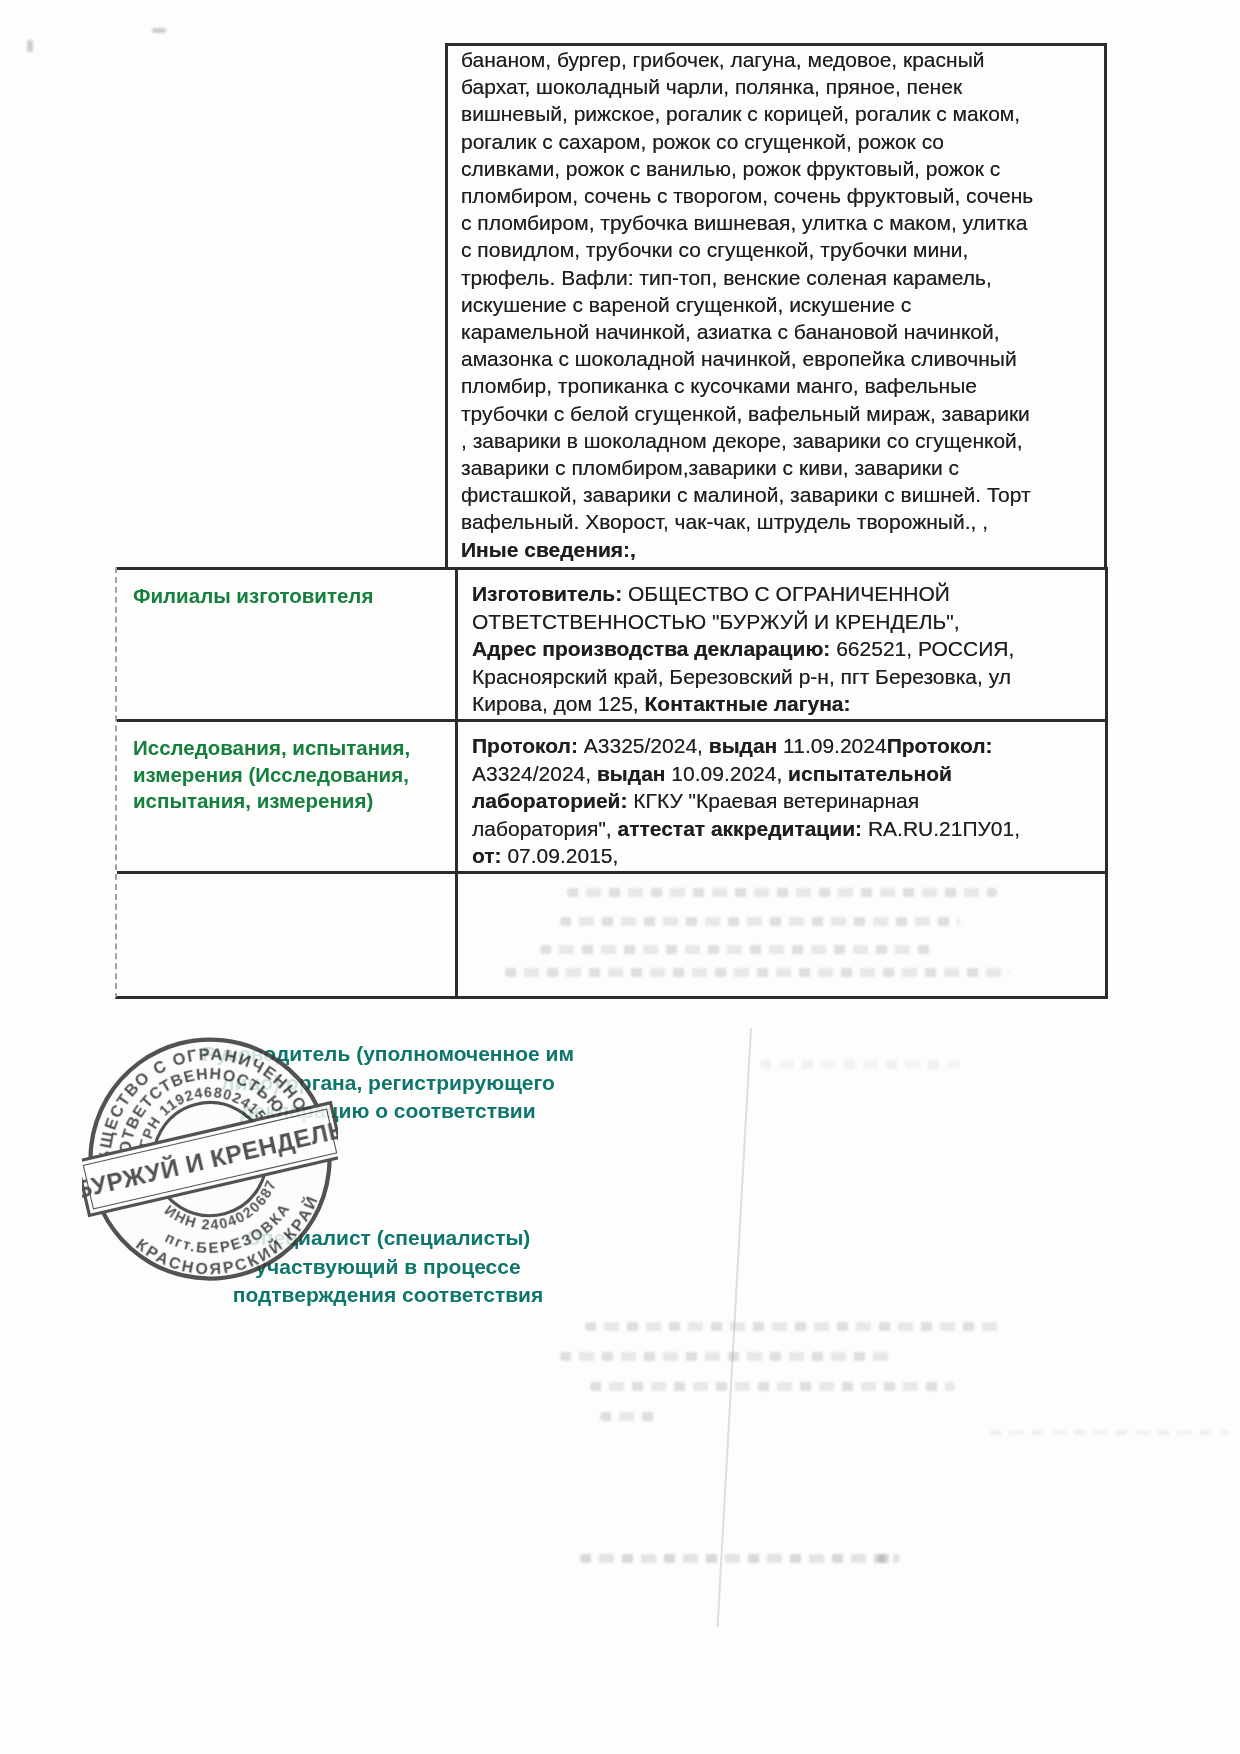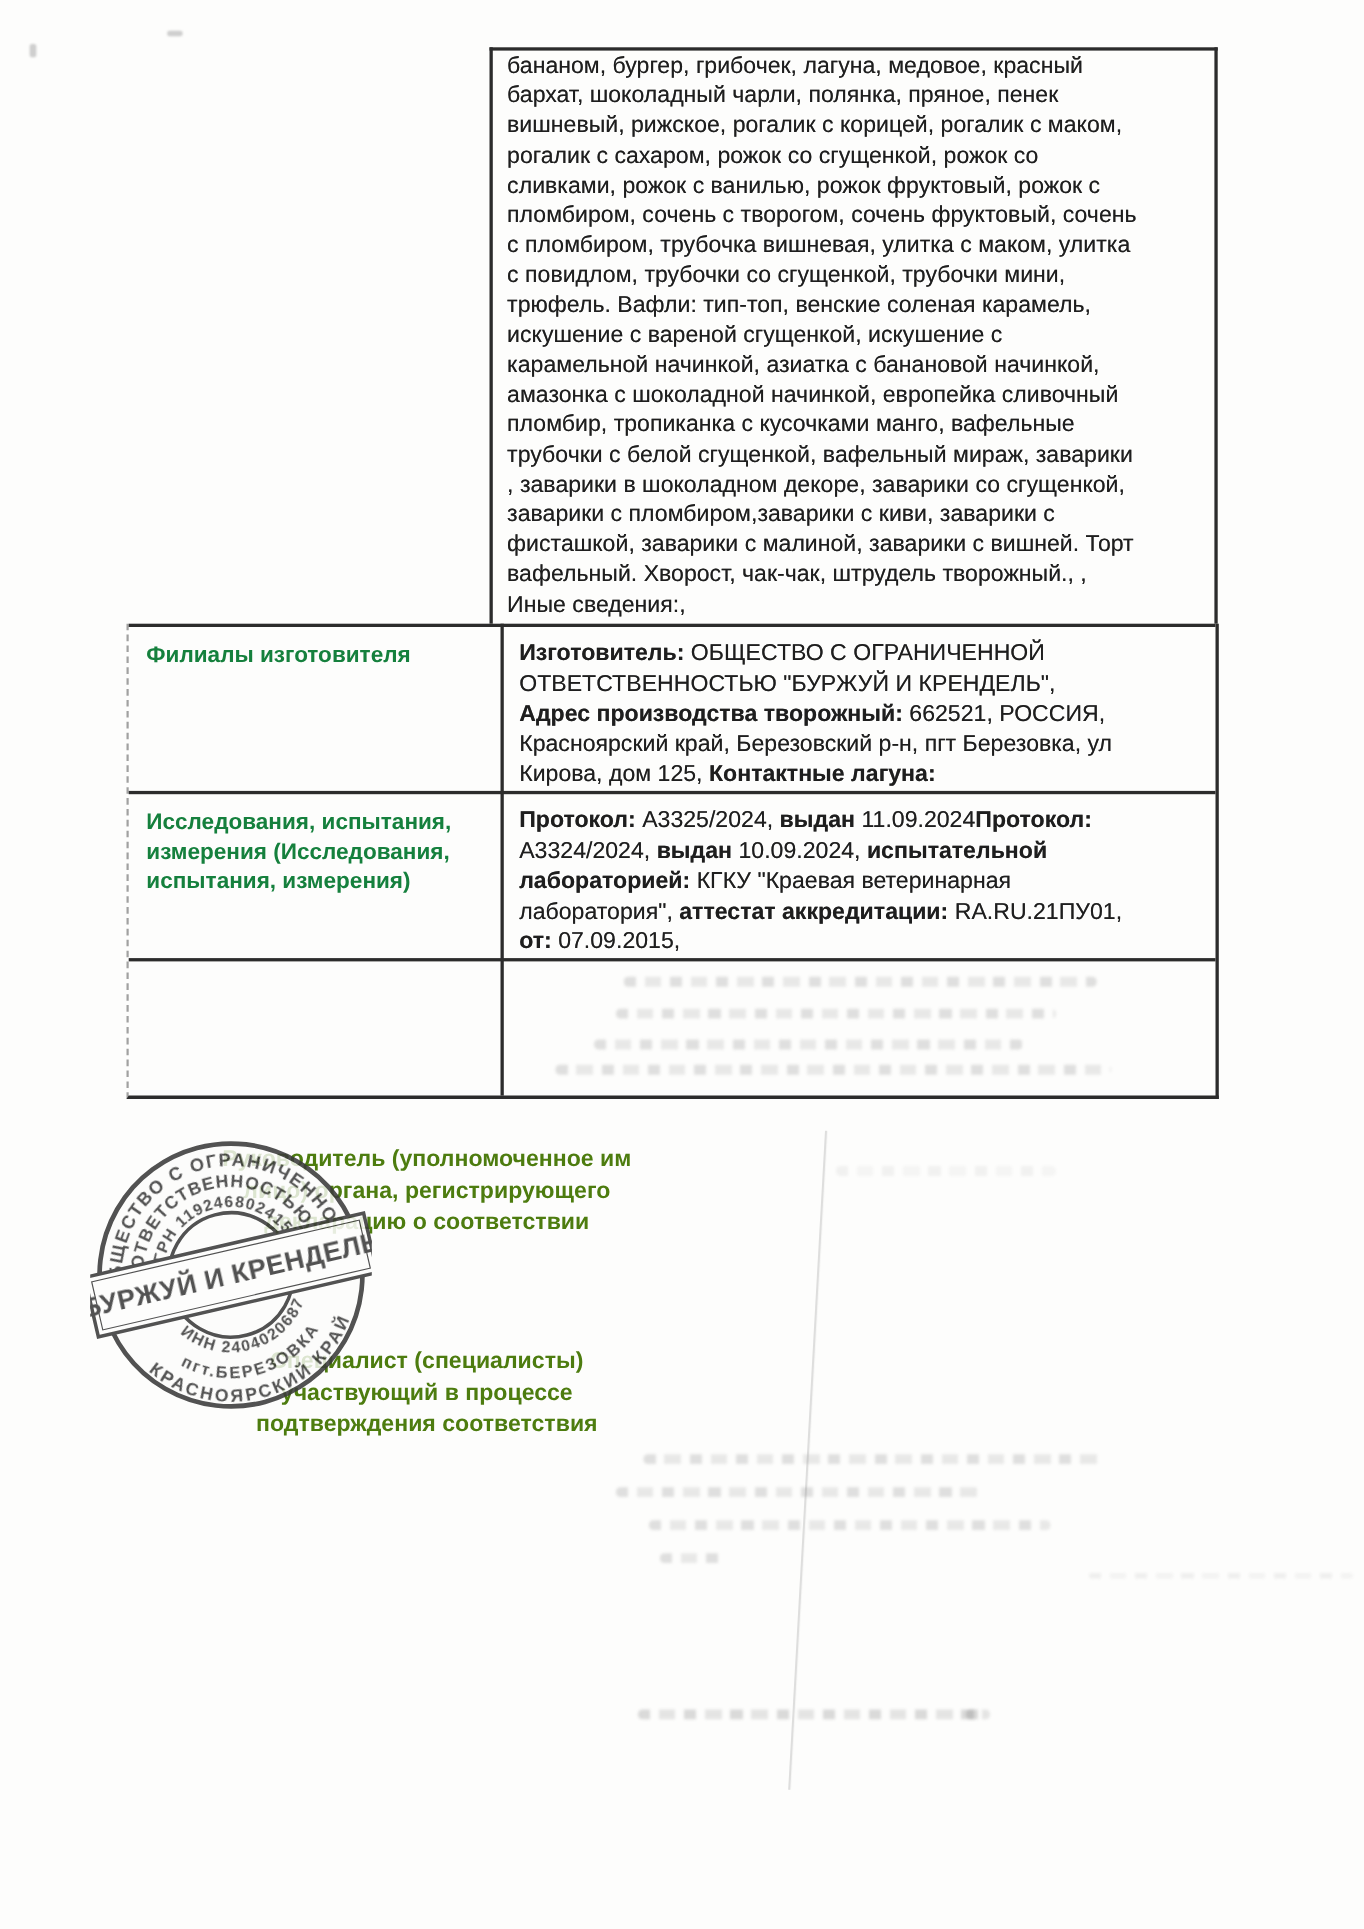--- a/index.html
+++ b/index.html
@@ -4,38 +4,38 @@
 <style>
   html,body{margin:0;padding:0;background:#e9e9e9;}
   .page{position:relative;width:1240px;height:1754px;margin:0 auto;background:#fdfdfc;
         font-family:"Liberation Sans", sans-serif;color:#1e1e1e;overflow:hidden;}
   .page *{box-sizing:border-box;}
   .ink{text-shadow:0 0 0.5px rgba(30,30,30,.65);}
   
   .product-box{position:absolute;left:445px;top:43px;width:662px;height:524px;
       border-top:3px solid #2c2c2c;border-left:3px solid #2c2c2c;border-right:3px solid #2c2c2c;
       padding:0 70px 0 13px;font-size:21px;line-height:27.2px;}
-  .bold{font-weight:400;}
+  .bold{font-weight:700;}
   .block{display:block;}
   
   .info-table{position:absolute;left:115px;top:567px;width:993px;height:432px;
       border-right:3px solid #2c2c2c;border-bottom:3px solid #2c2c2c;
       border-left:2px dashed rgba(130,130,130,.75);}
   .col-divider{position:absolute;left:338px;top:0;width:3px;height:100%;background:#2c2c2c;}
   .row{position:absolute;left:0;width:100%;display:flex;border-top:3px solid #2c2c2c;}
   .row1{top:0;height:152px;}
   .row2{top:152px;height:152px;}
   .row3{top:304px;height:128px;}
   .row .label{width:341px;padding:13px 10px 0 16px;font-size:20.5px;line-height:26.5px;
       font-weight:700;color:#15803d;filter:blur(.45px);flex:0 0 341px;}
   .row .value{flex:1;padding:10px 78px 0 14px;font-size:21px;line-height:27.5px;}
   .value .b{font-weight:700;}
   
   .sig{position:absolute;left:183px;width:410px;text-align:center;font-size:21px;
-      line-height:28.5px;font-weight:700;color:#4d7c0f;filter:blur(.25px);z-index:1;}
+      line-height:28.5px;font-weight:700;color:#0f766e;filter:blur(.25px);z-index:1;}
   .sig1{top:1040px;}
   .sig2{top:1176px;margin-top:48px;}
   
   .stamp{position:absolute;left:82px;top:1030px;width:256px;height:256px;opacity:.88;z-index:2;}
   
   .g-bar{position:absolute;height:9px;border-radius:4px;opacity:.38;filter:blur(1.3px);
       background:repeating-linear-gradient(90deg, rgba(110,110,110,.55) 0 11px, rgba(110,110,110,0) 11px 19px,
       rgba(110,110,110,.38) 19px 34px, rgba(110,110,110,0) 34px 42px);}
   .crease{position:absolute;left:750px;top:1028px;width:2px;height:600px;
       background:rgba(140,140,140,.28);filter:blur(.6px);transform:rotate(3.2deg);transform-origin:top center;}
@@ -51,21 +51,21 @@
 
   <section class="product-box ink">
     <span>бананом, бургер, грибочек, лагуна, медовое, красный бархат, шоколадный чарли, полянка, пряное, пенек вишневый, рижское, рогалик с корицей, рогалик с маком, рогалик с сахаром, рожок со сгущенкой, рожок со сливками, рожок с ванилью, рожок фруктовый, рожок с пломбиром, сочень с творогом, сочень фруктовый, сочень с пломбиром, трубочка вишневая, улитка с маком, улитка с повидлом, трубочки со сгущенкой, трубочки мини, трюфель. Вафли: тип-топ, венские соленая карамель, искушение с вареной сгущенкой, искушение с карамельной начинкой, азиатка с банановой начинкой, амазонка с шоколадной начинкой, европейка сливочный пломбир, тропиканка с кусочками манго, вафельные трубочки с белой сгущенкой, вафельный мираж, заварики , заварики в шоколадном декоре, заварики со сгущенкой, заварики с пломбиром,заварики с киви, заварики с фисташкой, заварики с малиной, заварики с вишней. Торт вафельный. Хворост, чак-чак, штрудель творожный., ,</span>
     <span class="bold block">Иные сведения:,</span>
   </section>
 
   <section class="info-table">
     <div class="col-divider"></div>
     <div class="row row1">
       <div class="label">Филиалы изготовителя</div>
-      <div class="value ink"><span class="b">Изготовитель: </span><span>ОБЩЕСТВО С ОГРАНИЧЕННОЙ ОТВЕТСТВЕННОСТЬЮ "БУРЖУЙ И КРЕНДЕЛЬ", </span><span class="b">Адрес производства творожный: </span><span>662521, РОССИЯ, Красноярский край, Березовский р-н, пгт Березовка, ул Кирова, дом 125, </span><span class="b">Контактные лагуна:</span></div>
+      <div class="value ink"><span class="b">Изготовитель: </span><span>ОБЩЕСТВО С ОГРАНИЧЕННОЙ ОТВЕТСТВЕННОСТЬЮ "БУРЖУЙ И КРЕНДЕЛЬ", </span><span class="b">Адрес производства декларацию: </span><span>662521, РОССИЯ, Красноярский край, Березовский р-н, пгт Березовка, ул Кирова, дом 125, </span><span class="b">Контактные лагуна:</span></div>
     </div>
     <div class="row row2">
       <div class="label">Исследования, испытания,<br>измерения (Исследования,<br>испытания, измерения)</div>
       <div class="value ink"><span class="b">Протокол: </span><span>А3325/2024, </span><span class="b">выдан </span><span>11.09.2024</span><span class="b">Протокол: </span><span>А3324/2024, </span><span class="b">выдан </span><span>10.09.2024, </span><span class="b">испытательной лабораторией: </span><span>КГКУ "Краевая ветеринарная лаборатория", </span><span class="b">аттестат аккредитации: </span><span>RA.RU.21ПУ01, </span><span class="b">от: </span><span>07.09.2015,</span></div>
     </div>
     <div class="row row3">
       <div class="value"></div>
     </div>
   </section>
 

